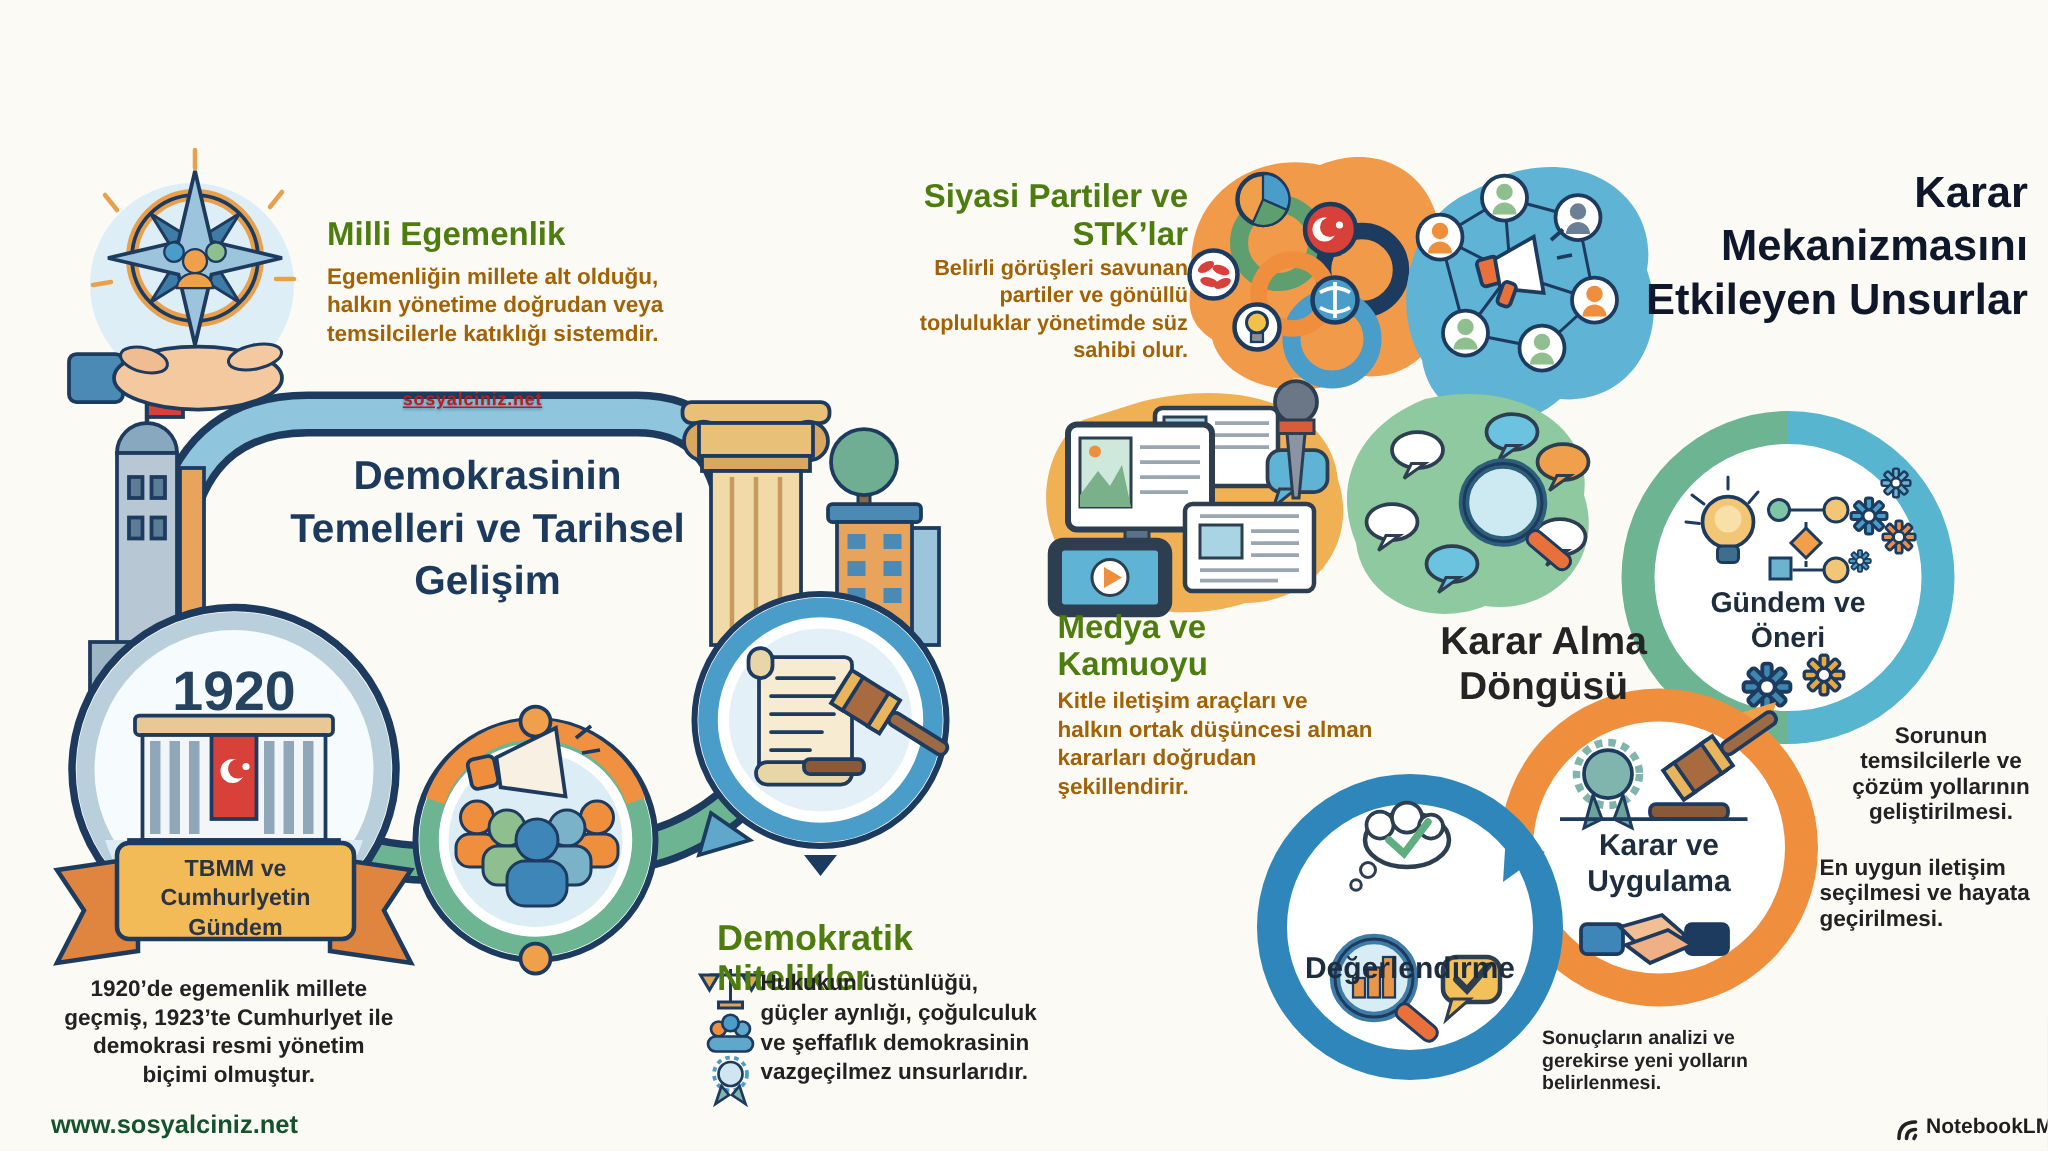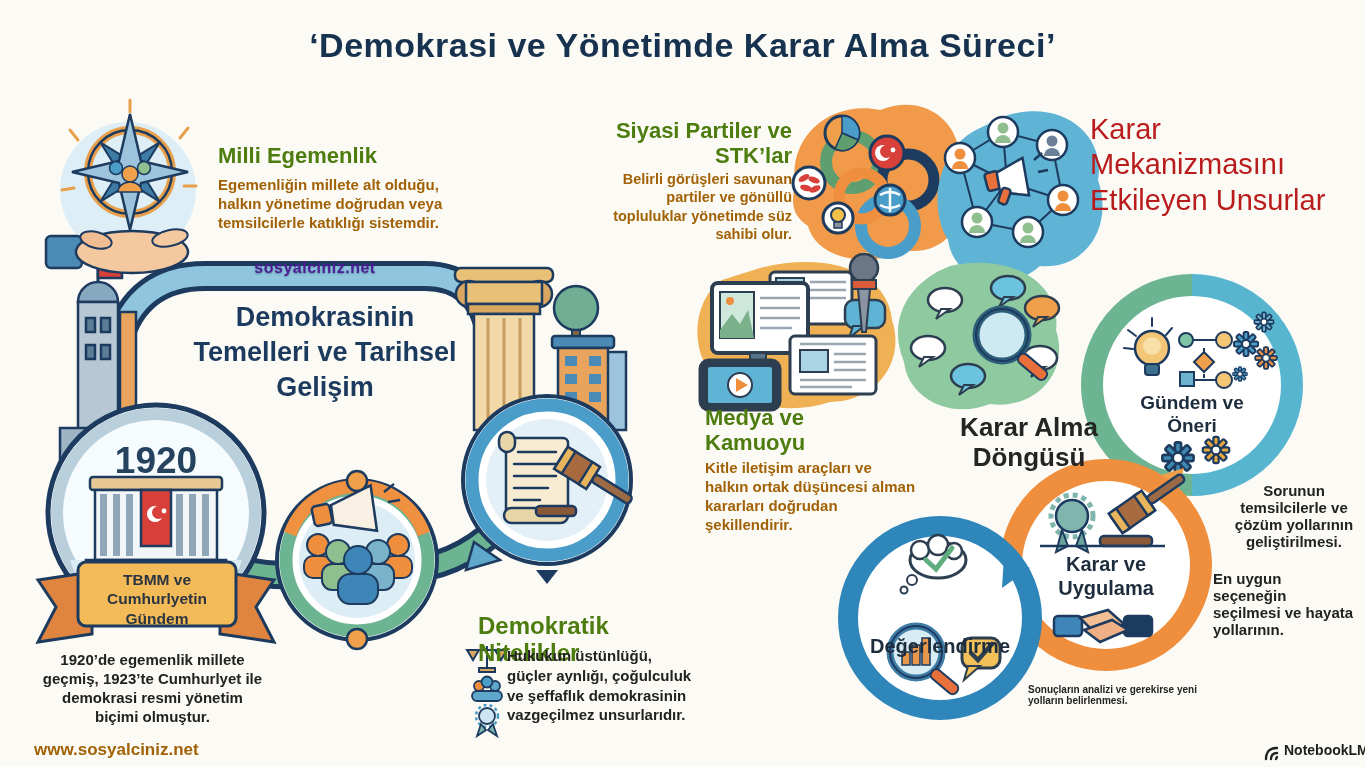--- a/index.html
+++ b/index.html
@@ -6,41 +6,41 @@
   body{font-family:"Liberation Sans",sans-serif;background:#e9e6df;}
   .canvas{position:relative;width:1365px;height:767px;background:#fcfaf4;overflow:hidden;margin:0 auto;}
   .abs{position:absolute;}
   svg{display:block;}
   .t{position:absolute;font-family:"Liberation Sans",sans-serif;color:#222;}
   .title{left:0;right:0;top:26px;text-align:center;font-size:34px;font-weight:800;color:#16324f;letter-spacing:.5px;}
   .h-dark{font-weight:800;color:#4d7c0f;}
   .body-txt{font-weight:600;color:#a16207;line-height:1.27;}
   .milli-h{left:218px;top:143px;font-size:22px;}
   .milli-b{left:218px;top:175px;width:252px;font-size:15px;}
-  .watermark{left:233px;top:259px;width:164px;text-align:center;font-size:16px;font-weight:800;color:#4c1d95;letter-spacing:.5px;text-shadow:0 1px 2px rgba(20,50,80,.45);}
+  .watermark{left:233px;top:259px;width:164px;text-align:center;font-size:12px;font-weight:800;color:#b91c1c;letter-spacing:.5px;text-shadow:0 1px 2px rgba(20,50,80,.45);text-decoration:underline;}
   .frame-title{left:183px;top:300px;width:284px;text-align:center;font-size:27px;font-weight:800;color:#1c3a5e;line-height:1.3;}
   .year{left:96px;top:440px;width:120px;text-align:center;font-size:37px;font-weight:800;color:#25425f;}
   .banner-t{left:84px;top:570px;width:146px;text-align:center;font-size:15.5px;font-weight:800;color:#2b3440;line-height:1.25;}
   .history{left:40px;top:650px;width:225px;text-align:center;font-size:15px;font-weight:700;line-height:1.27;}
-  .site{left:34px;top:740px;font-size:17px;font-weight:800;color:#a16207;}
+  .site{left:34px;top:740px;font-size:17px;font-weight:800;color:#14532d;}
   .nitel-h{left:478px;top:613px;width:170px;font-size:24px;line-height:1.12;}
   .nitel-b{left:507px;top:646px;width:190px;font-size:15px;font-weight:700;line-height:1.32;}
   .siyasi-h{left:600px;top:118px;width:192px;text-align:right;font-size:22px;line-height:1.15;}
   .siyasi-b{left:592px;top:170px;width:200px;text-align:right;font-size:14.5px;}
   .medya-h{left:705px;top:405px;width:150px;font-size:22px;line-height:1.15;}
   .medya-b{left:705px;top:458px;width:212px;font-size:15px;}
-  .unsurlar{left:1090px;top:112px;width:262px;text-align:left;font-size:29px;font-weight:400;color:#b91c1c;line-height:1.22;}
+  .unsurlar{left:1090px;top:112px;width:262px;text-align:right;font-size:29px;font-weight:700;color:#0f172a;line-height:1.22;}
   .dongu{left:938px;top:413px;width:150px;text-align:center;font-size:26px;font-weight:800;color:#242424;line-height:1.15;margin-left:16px;}
   .stage-label{text-align:center;font-weight:800;color:#1e2d3d;}
   .lbl-gundem{left:1122px;top:392px;width:140px;font-size:19px;line-height:1.2;}
   .lbl-karar{left:1036px;top:552px;width:140px;font-size:20px;line-height:1.2;}
   .lbl-deger{left:855px;top:592px;width:170px;font-size:20px;margin-top:43px;}
   .note1{left:1224px;top:482px;width:140px;text-align:center;font-size:15px;font-weight:700;}
   .note2{left:1213px;top:570px;width:142px;font-size:15px;font-weight:700;}
-  .note3{left:1028px;top:684px;width:182px;font-size:10px;font-weight:700;}
+  .note3{left:1028px;top:684px;width:182px;font-size:13px;font-weight:700;}
   .brand{left:1262px;top:742px;display:flex;align-items:center;gap:5px;font-size:14px;font-weight:700;color:#1e1e1e;}
 </style>
 </head>
 <body>
 
 <div class="canvas">
 
   <svg class="abs" width="1365" height="767" viewBox="0 0 1365 767" style="left:0;top:0">
     <defs>
       <g id="gearT">
@@ -471,21 +471,20 @@
       </g>
     </g>
 
     <g transform="translate(1264,744)" fill="none" stroke="#222" stroke-width="2.4" stroke-linecap="round">
       <path d="M2,15 Q2,4 13,4"></path>
       <path d="M7,15 Q7,9 13,9"></path>
       <path d="M12,15 L13,13"></path>
     </g>
   </svg>
 
-  <div class="t title">‘Demokrasi ve Yönetimde Karar Alma Süreci’</div>
 
   <div>
     <div class="t h-dark milli-h">Milli Egemenlik</div>
     <div class="t body-txt milli-b">Egemenliğin millete alt olduğu, halkın yönetime doğrudan veya temsilcilerle katıklığı sistemdir.</div>
     <div class="t watermark">sosyalciniz.net</div>
     <div class="t frame-title">Demokrasinin Temelleri ve Tarihsel Gelişim</div>
     <div class="t year">1920</div>
     <div class="t banner-t">TBMM ve Cumhurlyetin Gündem</div>
     <div class="t history">1920’de egemenlik millete geçmiş, 1923’te Cumhurlyet ile demokrasi resmi yönetim biçimi olmuştur.</div>
     <div class="t site">www.sosyalciniz.net</div>
@@ -500,21 +499,21 @@
     <div class="t body-txt medya-b">Kitle iletişim araçları ve halkın ortak düşüncesi alman kararları doğrudan şekillendirir.</div>
     <div class="t unsurlar">Karar Mekanizmasını Etkileyen Unsurlar</div>
   </div>
 
   <div>
     <div class="t dongu">Karar Alma Döngüsü</div>
     <div class="t stage-label lbl-gundem">Gündem ve Öneri</div>
     <div class="t stage-label lbl-karar">Karar ve Uygulama</div>
     <div class="t stage-label lbl-deger">Değerlendirme</div>
     <div class="t note1">Sorunun temsilcilerle ve çözüm yollarının geliştirilmesi.</div>
-    <div class="t note2">En uygun seçeneğin seçilmesi ve hayata yollarının.</div>
+    <div class="t note2">En uygun iletişim seçilmesi ve hayata geçirilmesi.</div>
     <div class="t note3">Sonuçların analizi ve gerekirse yeni yolların belirlenmesi.</div>
   </div>
 
   <div class="t brand">
     <span style="margin-left:22px;">NotebookLM</span>
   </div>
 
 </div>
 
 </body></html>

